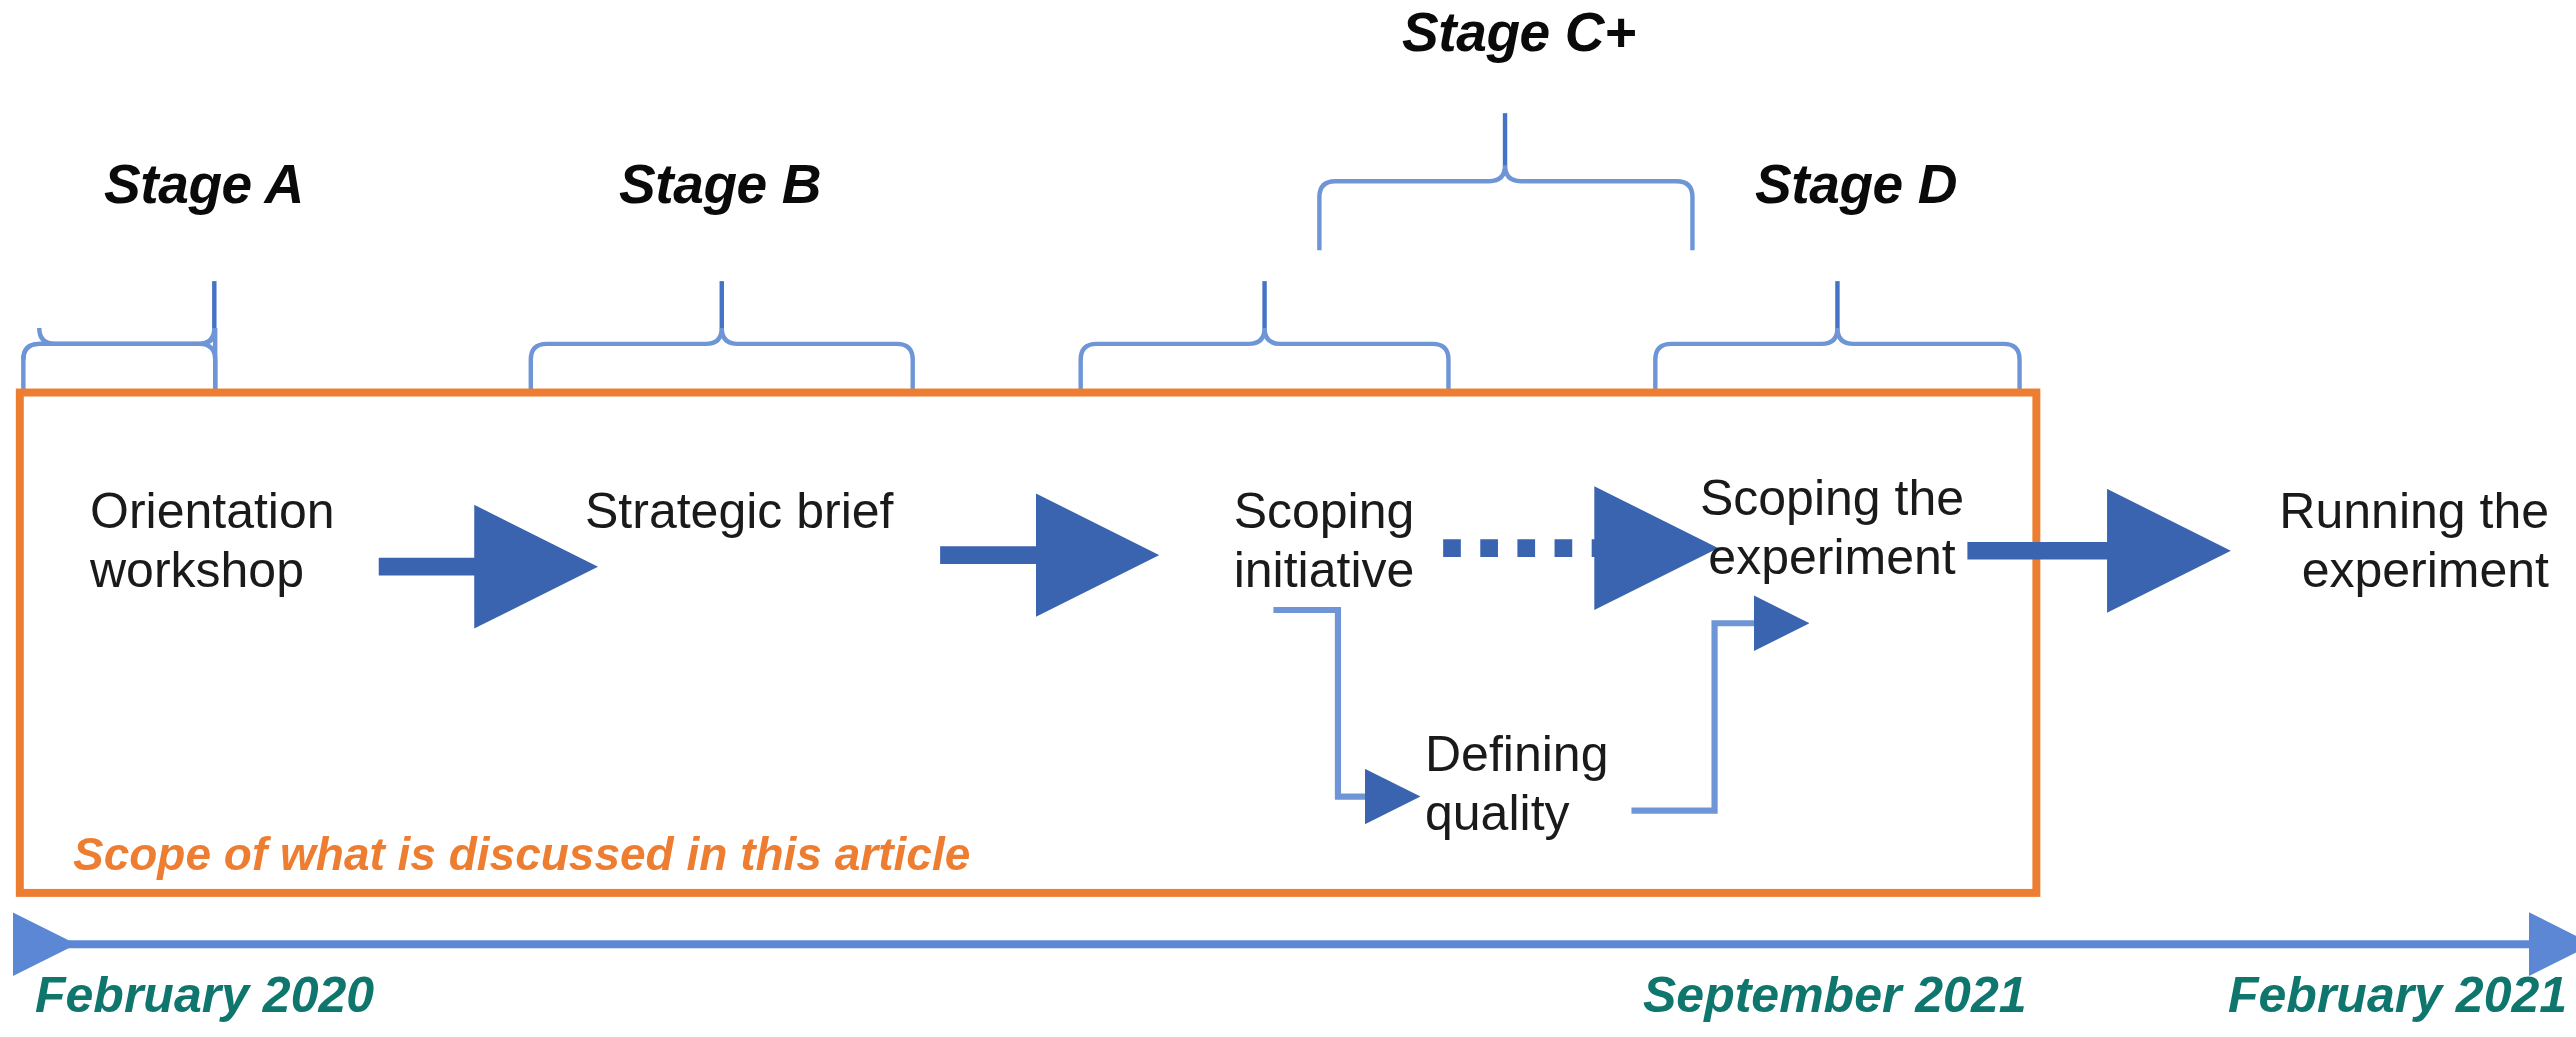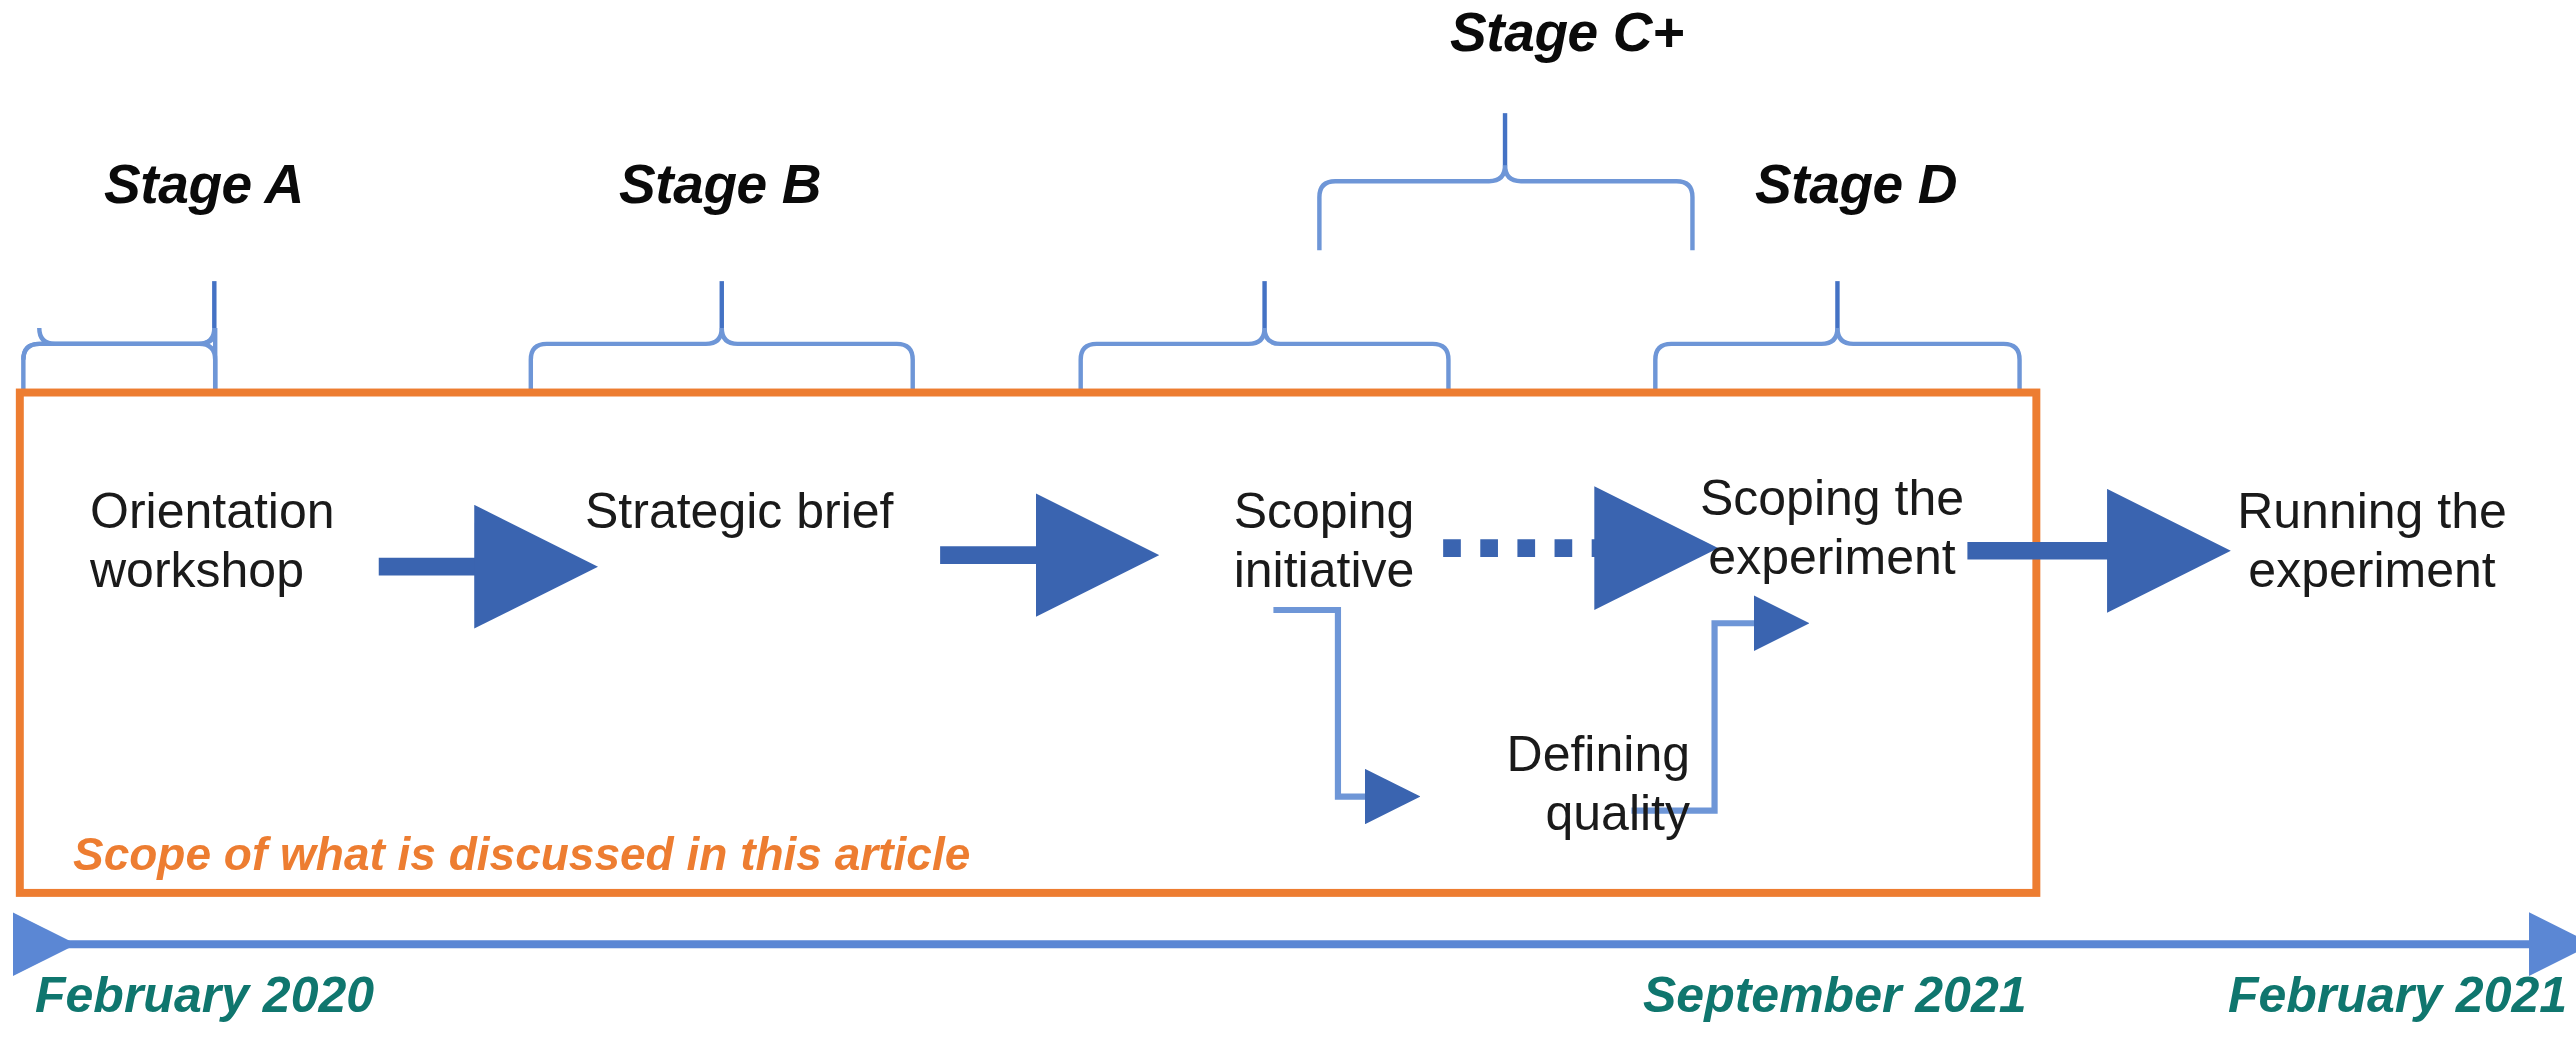--- a/index.html
+++ b/index.html
@@ -129,38 +129,38 @@
       <path d="M 1845,917 L 1939,917 L 1939,705 L 2000,705" fill="none" stroke="#6E96D7" stroke-width="7" marker-end="url(#thinHead)"></path>
     </g>
 
     <g>
       <line x1="34" y1="1068" x2="2880" y2="1068" stroke="#5B87D4" stroke-width="9" marker-start="url(#timeHeadL)" marker-end="url(#timeHeadR)"></line>
     </g>
   </svg>
 
   <div class="stage-label" style="left:104px;top:152px;">Stage A</div>
   <div class="stage-label" style="left:619px;top:152px;">Stage B</div>
-  <div class="stage-label" style="left:1402px;top:0px;margin-left:48px;">Stage C+</div>
+  <div class="stage-label" style="left:1402px;top:0px;">Stage C+</div>
   <div class="stage-label" style="left:1755px;top:152px;">Stage D</div>
 
   <div class="node-label" style="left:62px;top:482px;width:301px;text-align:left;">Orientation
 workshop</div>
 
   <div class="node-label" style="left:557px;top:482px;width:371px;text-align:left;">Strategic brief</div>
 
   <div class="node-label" style="left:1150px;top:482px;width:292px;text-align:center;">Scoping
 initiative</div>
 
   <div class="node-label" style="left:1645px;top:469px;width:318px;text-align:center;">Scoping the
 experiment</div>
 
-  <div class="node-label" style="left:2167px;top:482px;width:354px;text-align:center;">Running the
+  <div class="node-label" style="left:2167px;top:482px;width:354px;text-align:right;">Running the
 experiment</div>
 
-  <div class="node-label" style="left:1397px;top:725px;width:265px;text-align:right;">Defining
+  <div class="node-label" style="left:1397px;top:725px;width:265px;text-align:left;">Defining
 quality</div>
 
   <div class="scope-caption" style="left:42px;top:827px;">Scope of what is discussed in this article</div>
 
   <div class="time-label" style="left:35px;top:966px;">February 2020</div>
   <div class="time-label" style="left:1643px;top:966px;">September 2021</div>
   <div class="time-label" style="left:2228px;top:966px;">February 2021</div>
 
 </div>
 

